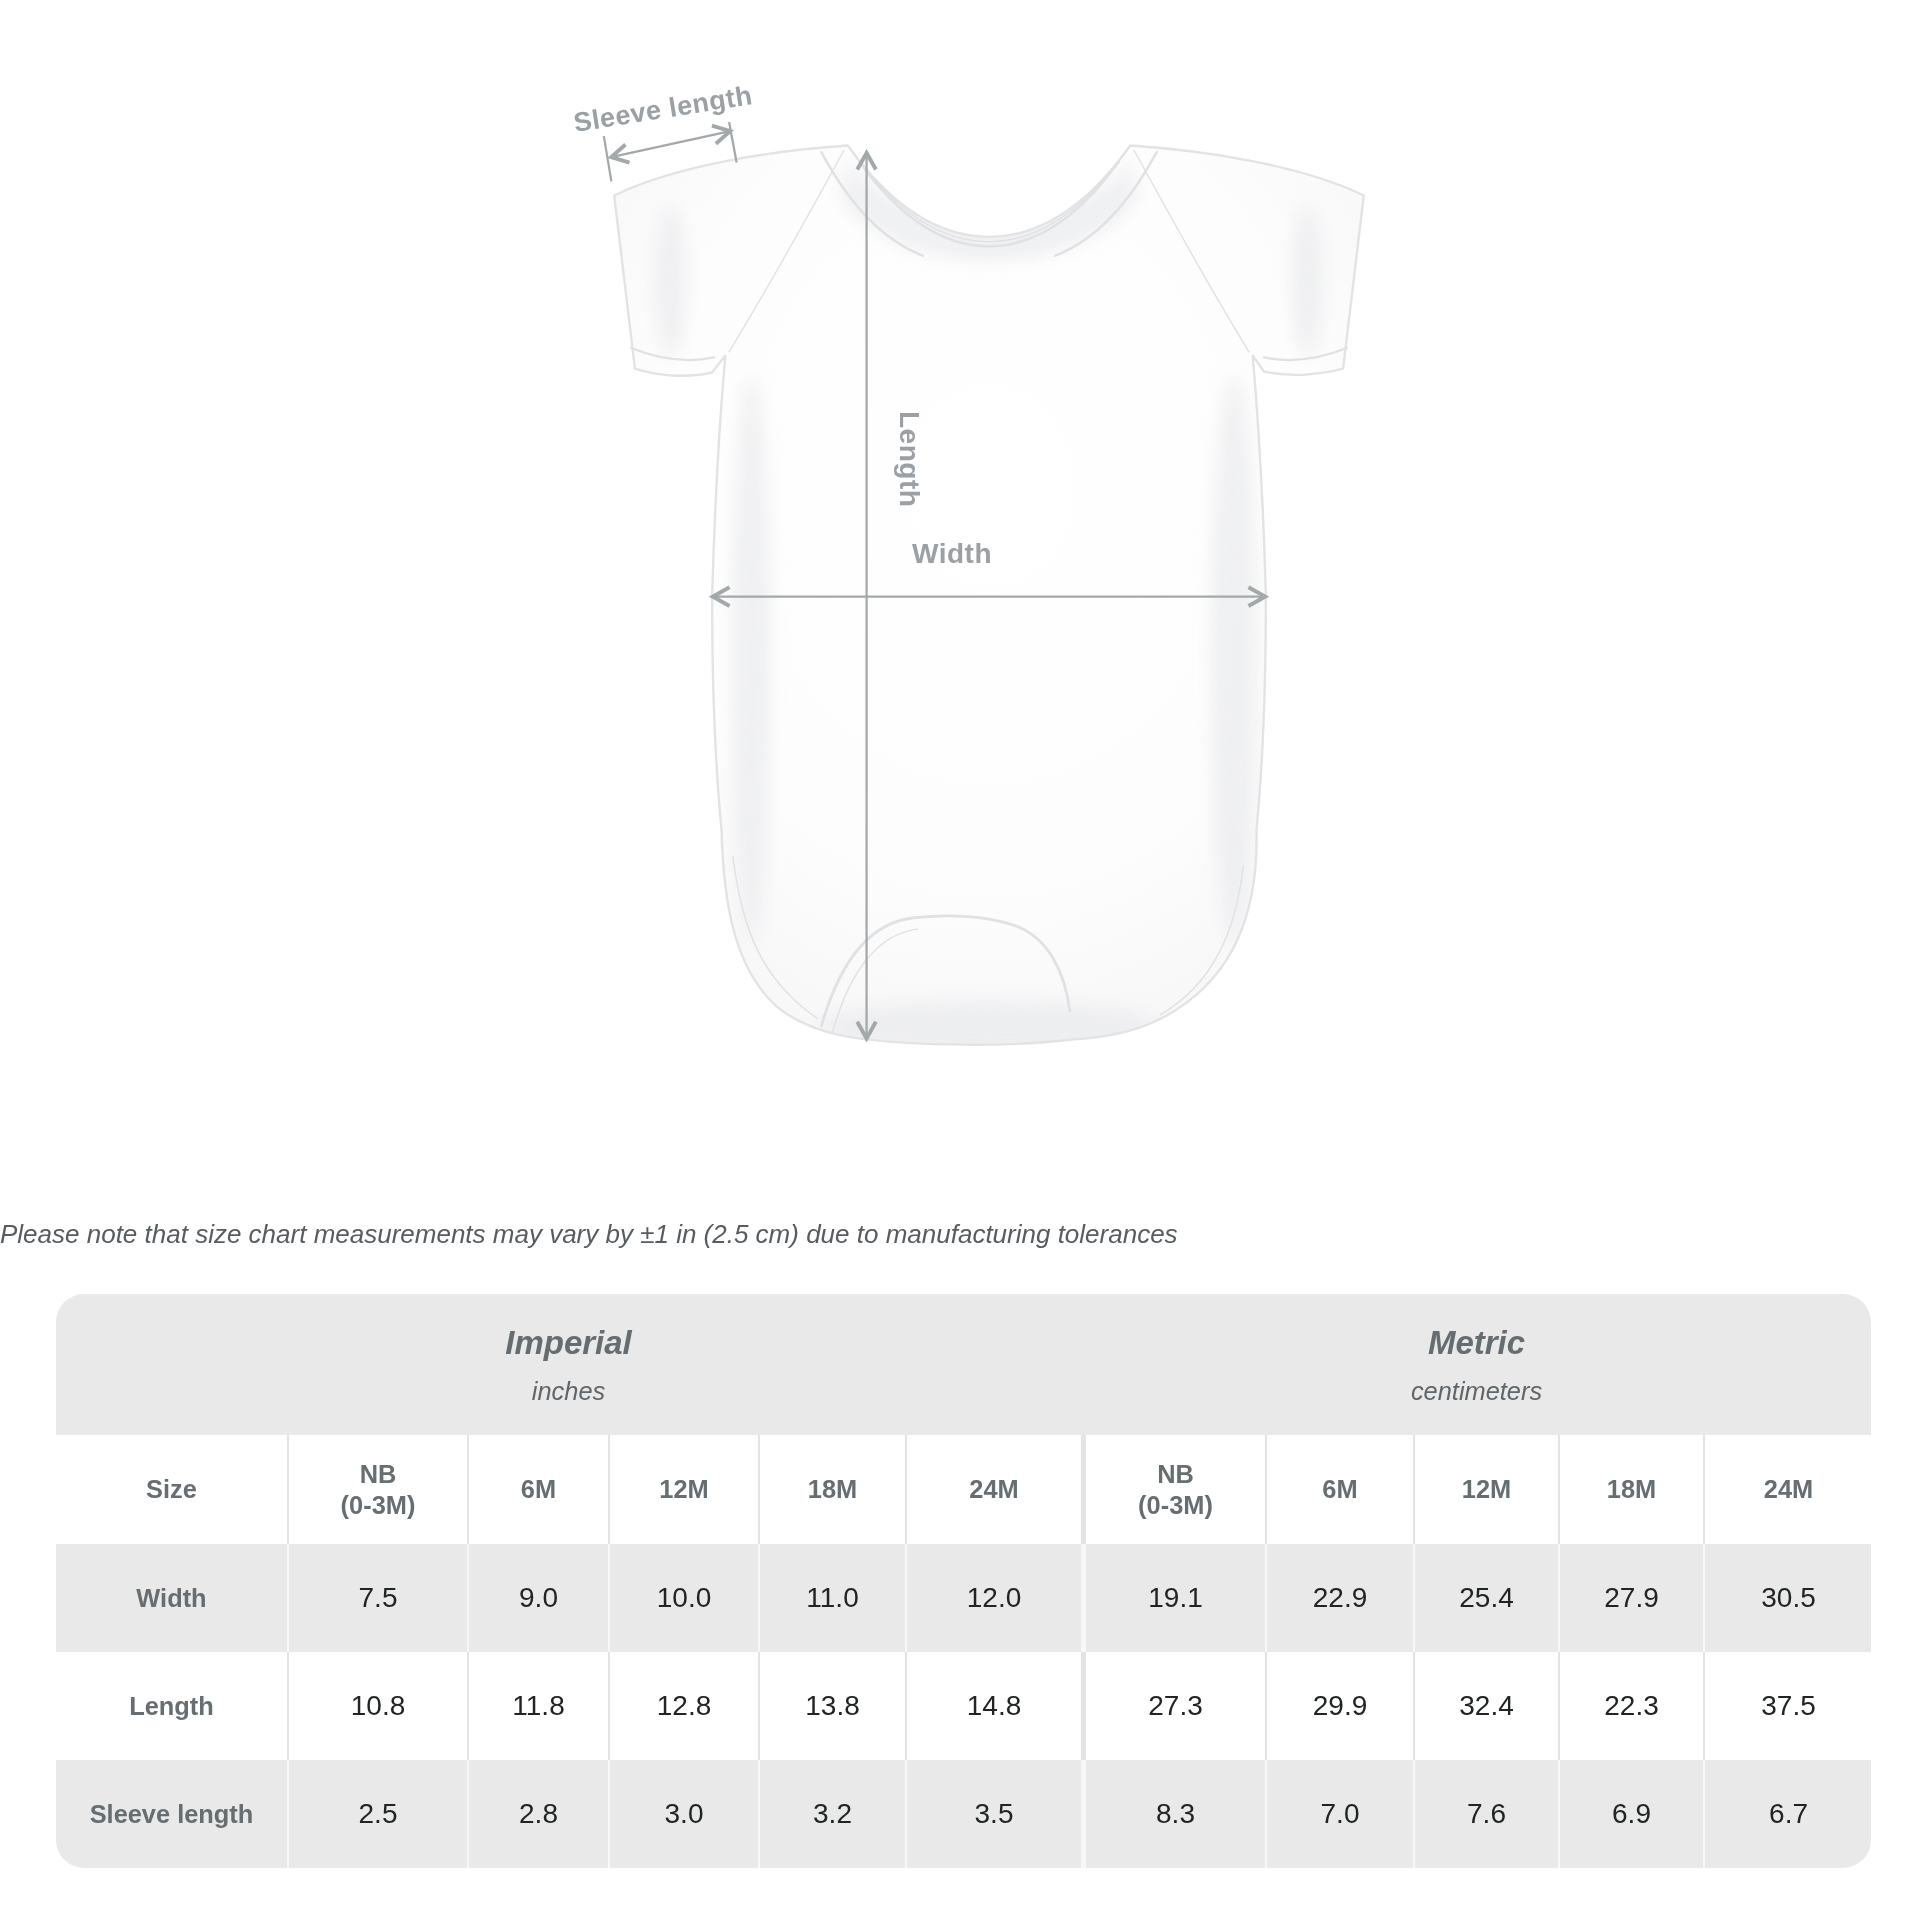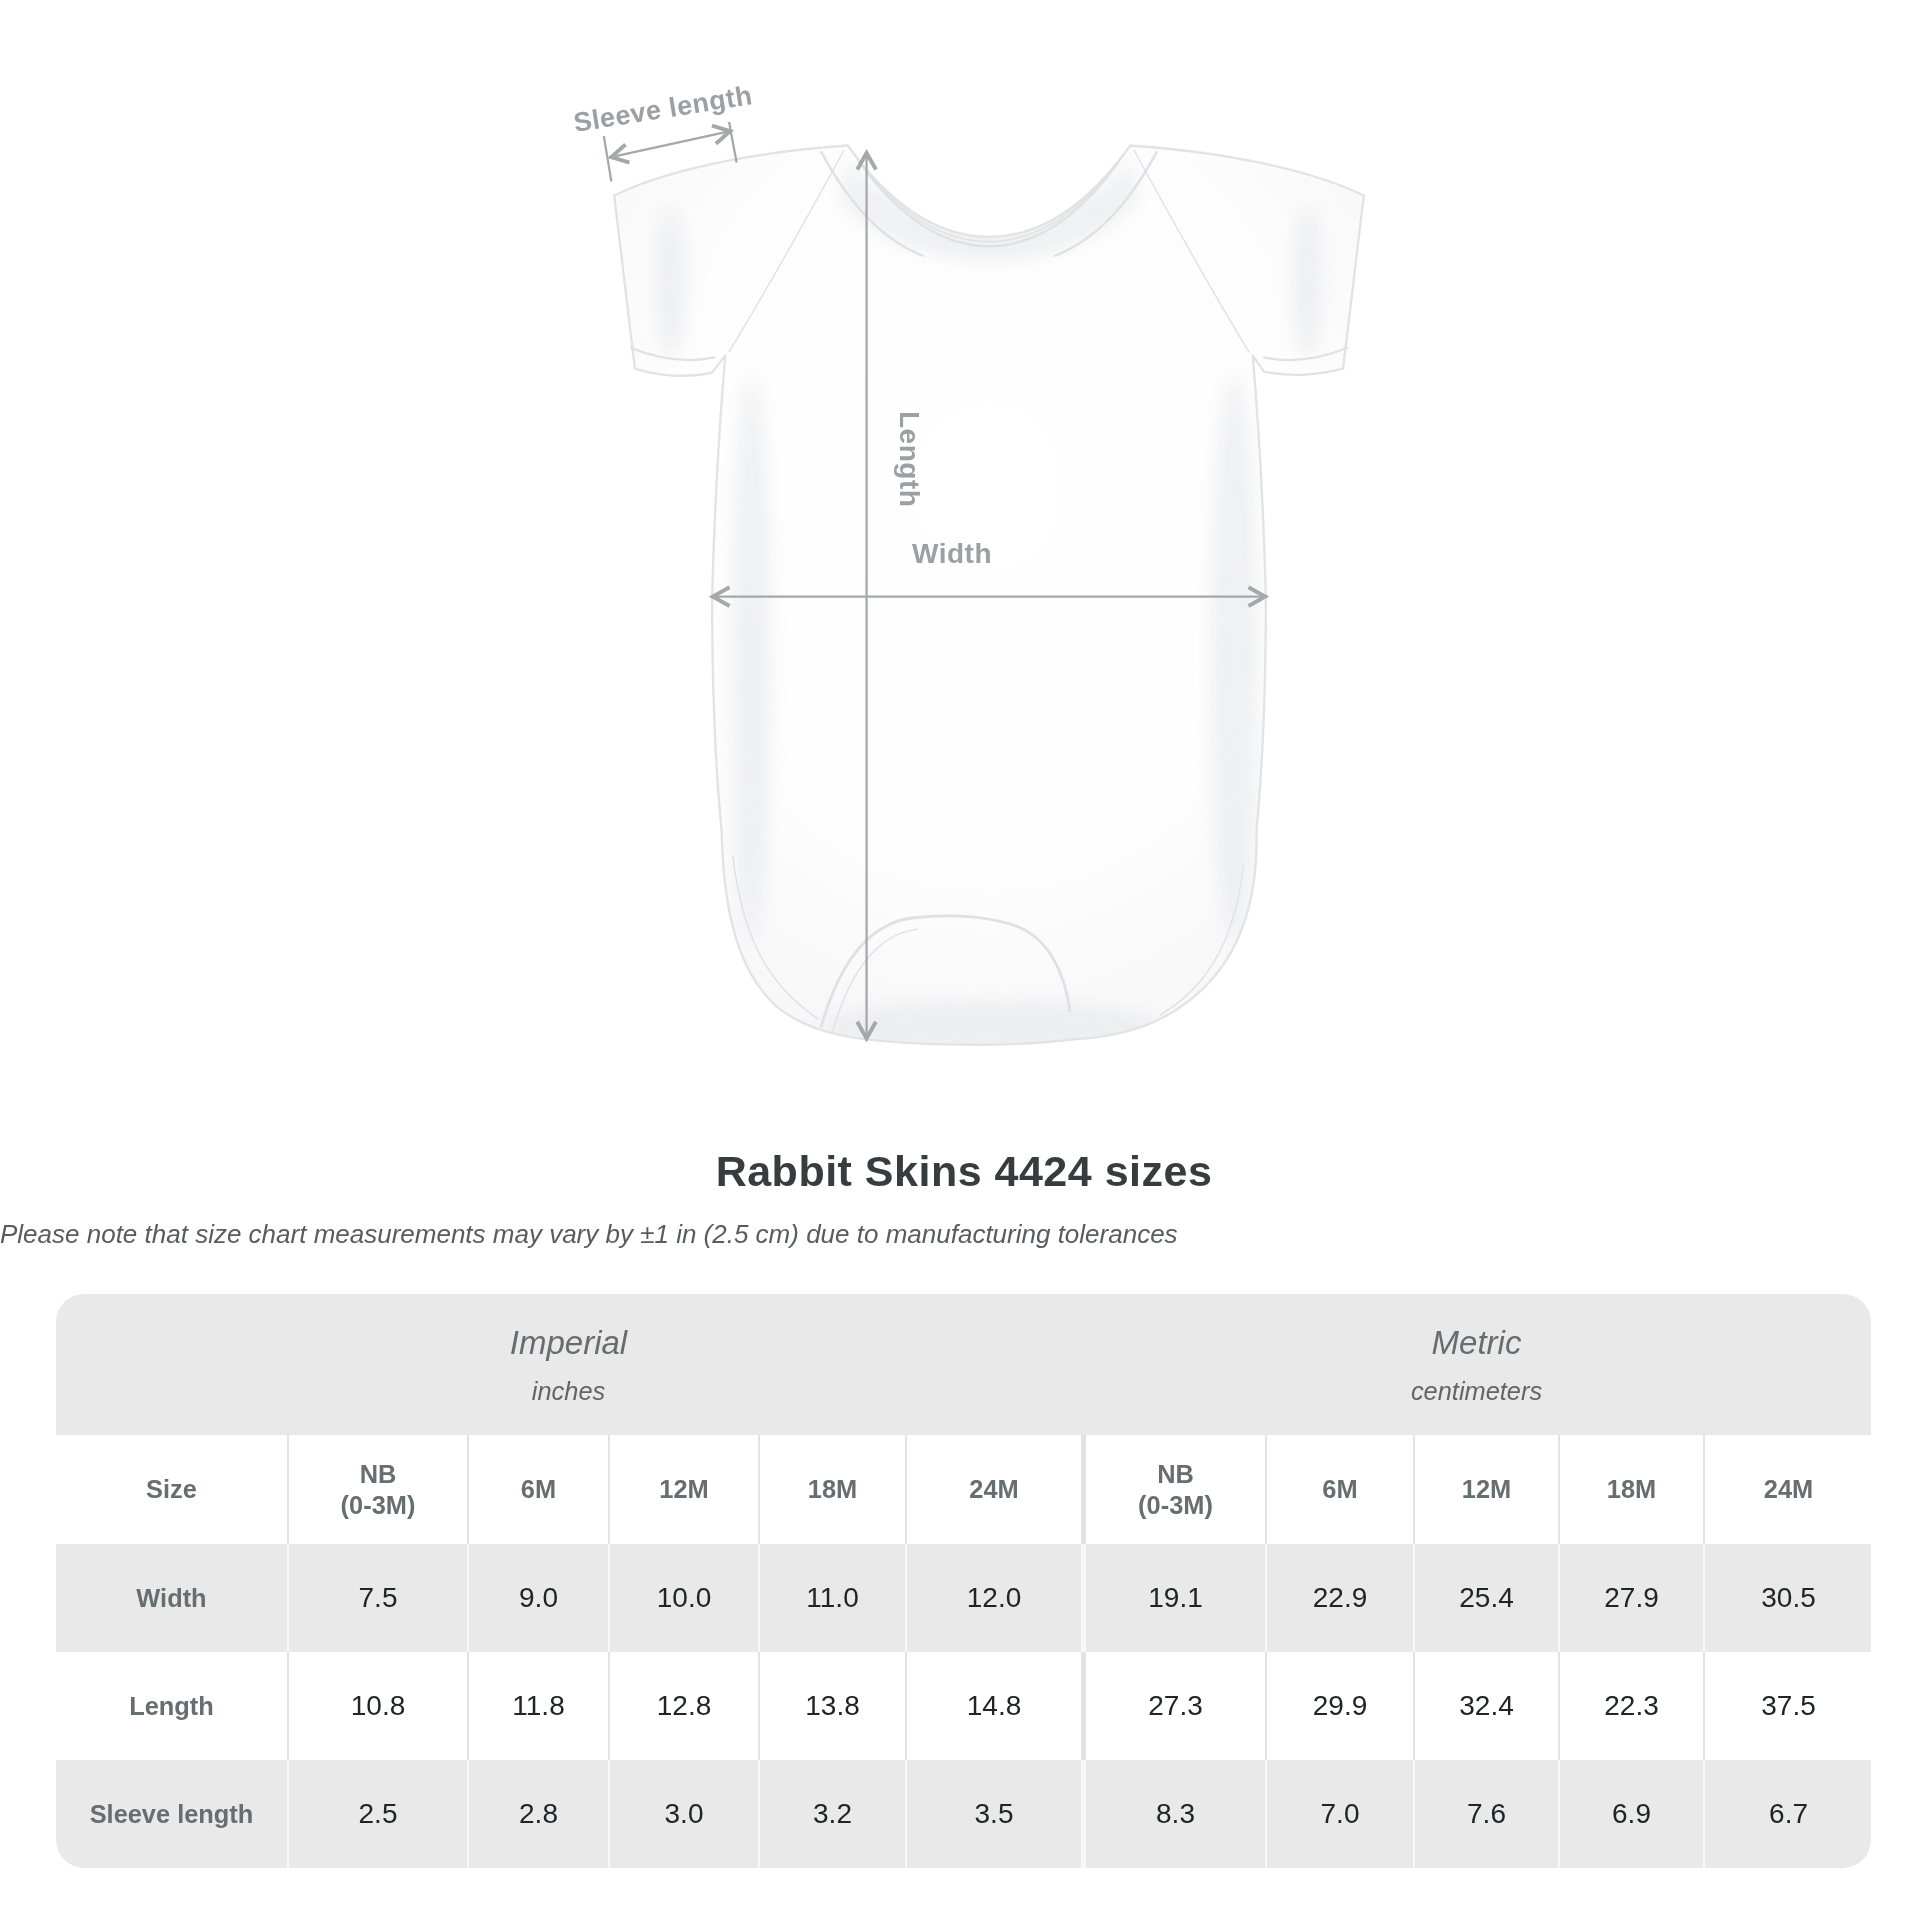--- a/index.html
+++ b/index.html
@@ -18,21 +18,21 @@
   .title{position:absolute;left:0;top:1147px;width:1928px;text-align:center;
     font-size:43px;line-height:49px;font-weight:bold;color:#373c3f;letter-spacing:0.5px;}
   .note{position:absolute;left:0;top:1217px;width:1928px;
     font-size:26px;line-height:34px;font-style:italic;color:#565c60;}
   
   .table-wrap{position:absolute;left:56px;top:1294px;width:1815px;border-radius:28px;
     overflow:hidden;background:#ffffff;}
   table.size-table{width:1815px;border-collapse:separate;border-spacing:0;table-layout:fixed;}
   table.size-table td{box-sizing:border-box;text-align:center;vertical-align:middle;padding:0;}
   tr.r-band td{background:#e9e9e9;height:141px;border:none;}
-  .g-label{font-size:33px;font-weight:normal;font-style:italic;color:#666d71;}
+  .g-label{font-size:33px;font-weight:bold;font-style:italic;color:#666d71;}
   .g-sub{font-size:25.4px;font-style:italic;color:#5f6569;margin-top:15px;}
   tr.r-head td{height:109px;font-size:25.4px;font-weight:bold;color:#676e72;}
   tr.r-data td{height:108px;font-size:28px;color:#212425;}
   tr.r-data td.c-label{font-size:25.4px;font-weight:bold;color:#676e72;}
   tr.r-white td{background:#ffffff;border-left:2.8px solid #e3e3e3;}
   tr.r-gray td{background:#e9e9e9;border-left:2.8px solid #f7f7f7;}
   table.size-table tr td:first-child{border-left:none;}
   table.size-table td.mid{border-left-width:5.6px;}
   .hl{display:block;line-height:31px;}
 </style>
@@ -116,21 +116,20 @@
         <line x1="21" y1="15" x2="29" y2="63"></line>
         <line x1="154" y1="0" x2="162" y2="43"></line>
       </g>
     </svg>
 
     <div class="anno anno-sleeve">Sleeve length</div>
     <div class="anno anno-length">Length</div>
     <div class="anno anno-width">Width</div>
   </div>
 
-  <div class="title">Rabbit Skins 4424 sizes</div>
   <div class="note">Please note that size chart measurements may vary by ±1 in (2.5 cm) due to manufacturing tolerances</div>
 
   <div class="table-wrap">
     <table class="size-table">
       <colgroup>
         <col style="width:231px">
           <col style="width:180px">
           <col style="width:141px">
           <col style="width:150px">
         <col style="width:147px">

